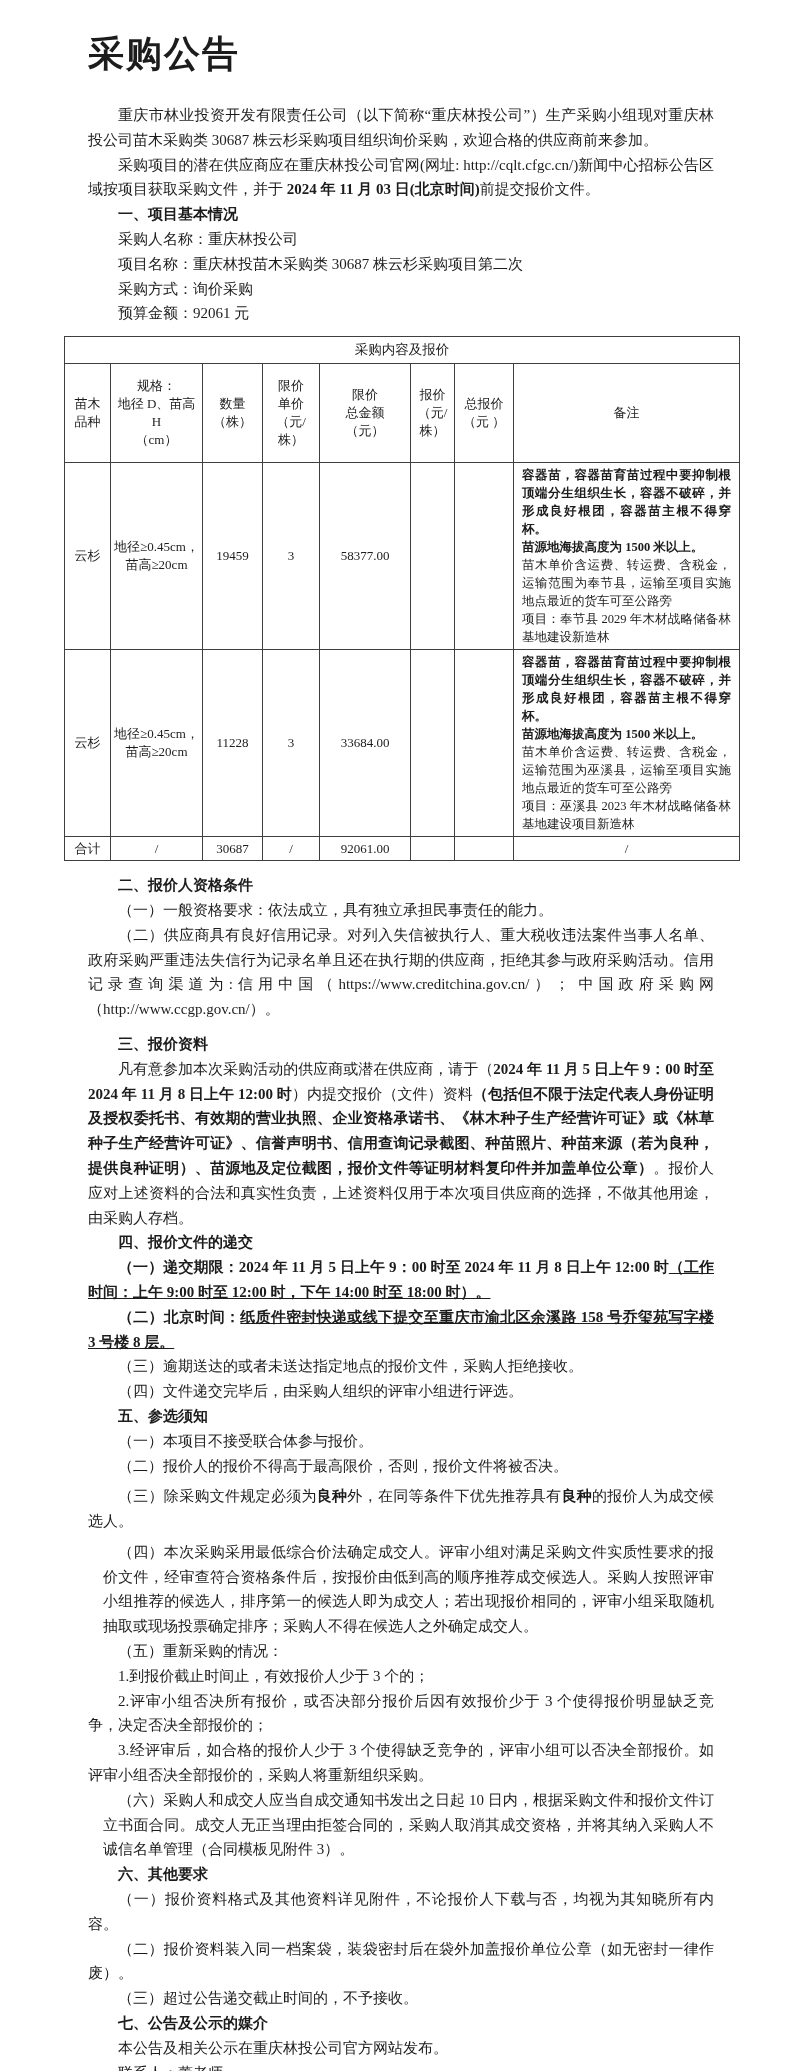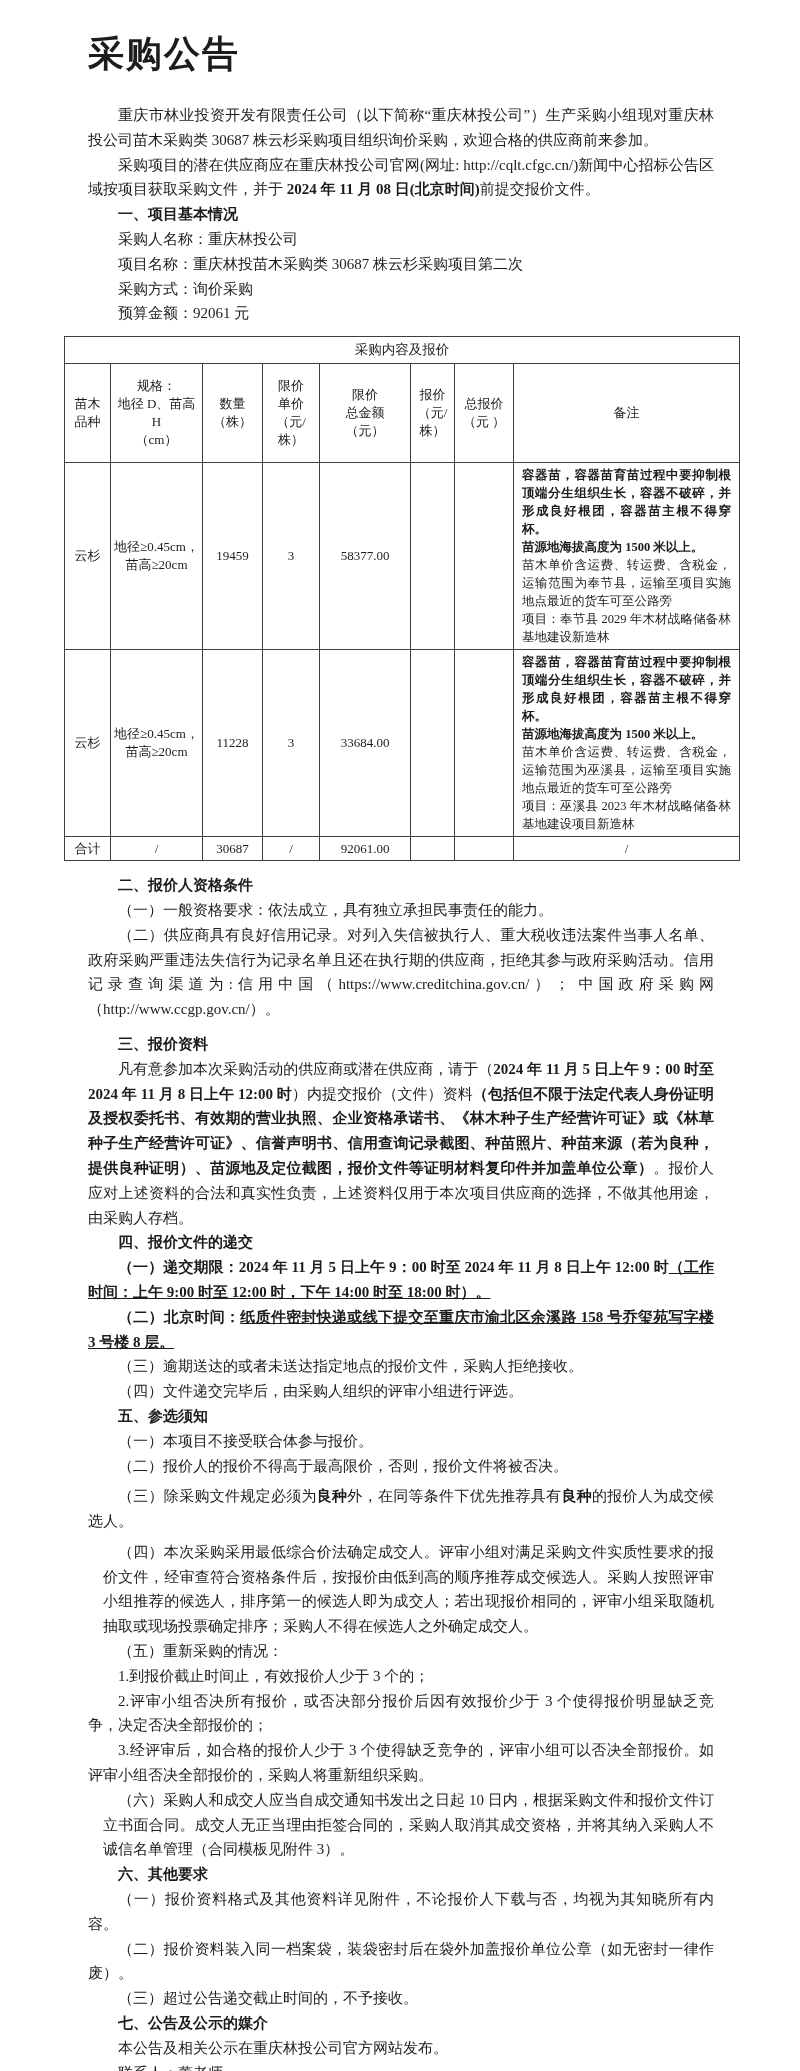--- a/index.html
+++ b/index.html
@@ -26,21 +26,21 @@
   .row-total{height:24px;}
 </style>
 </head>
 <body>
 
 <div class="doc">
 
   <h1 class="doc-title">采购公告</h1>
 
   <p class="para">重庆市林业投资开发有限责任公司（以下简称“重庆林投公司”）生产采购小组现对重庆林投公司苗木采购类 30687 株云杉采购项目组织询价采购，欢迎合格的供应商前来参加。</p>
-  <p class="para"><span>采购项目的潜在供应商应在重庆林投公司官网(网址: http://cqlt.cfgc.cn/)新闻中心招标公告区域按项目获取采购文件，并于 </span><span class="b">2024 年 11 月 08 日(北京时间)</span><span>前提交报价文件。</span></p>
+  <p class="para"><span>采购项目的潜在供应商应在重庆林投公司官网(网址: http://cqlt.cfgc.cn/)新闻中心招标公告区域按项目获取采购文件，并于 </span><span class="b">2024 年 11 月 03 日(北京时间)</span><span>前提交报价文件。</span></p>
 
   <p class="para h">一、项目基本情况</p>
   <p class="para">采购人名称：重庆林投公司</p>
   <p class="para">项目名称：重庆林投苗木采购类 30687 株云杉采购项目第二次</p>
   <p class="para">采购方式：询价采购</p>
   <p class="para">预算金额：92061 元</p>
 
   <div class="table-wrap">
     <table>
       <colgroup>

